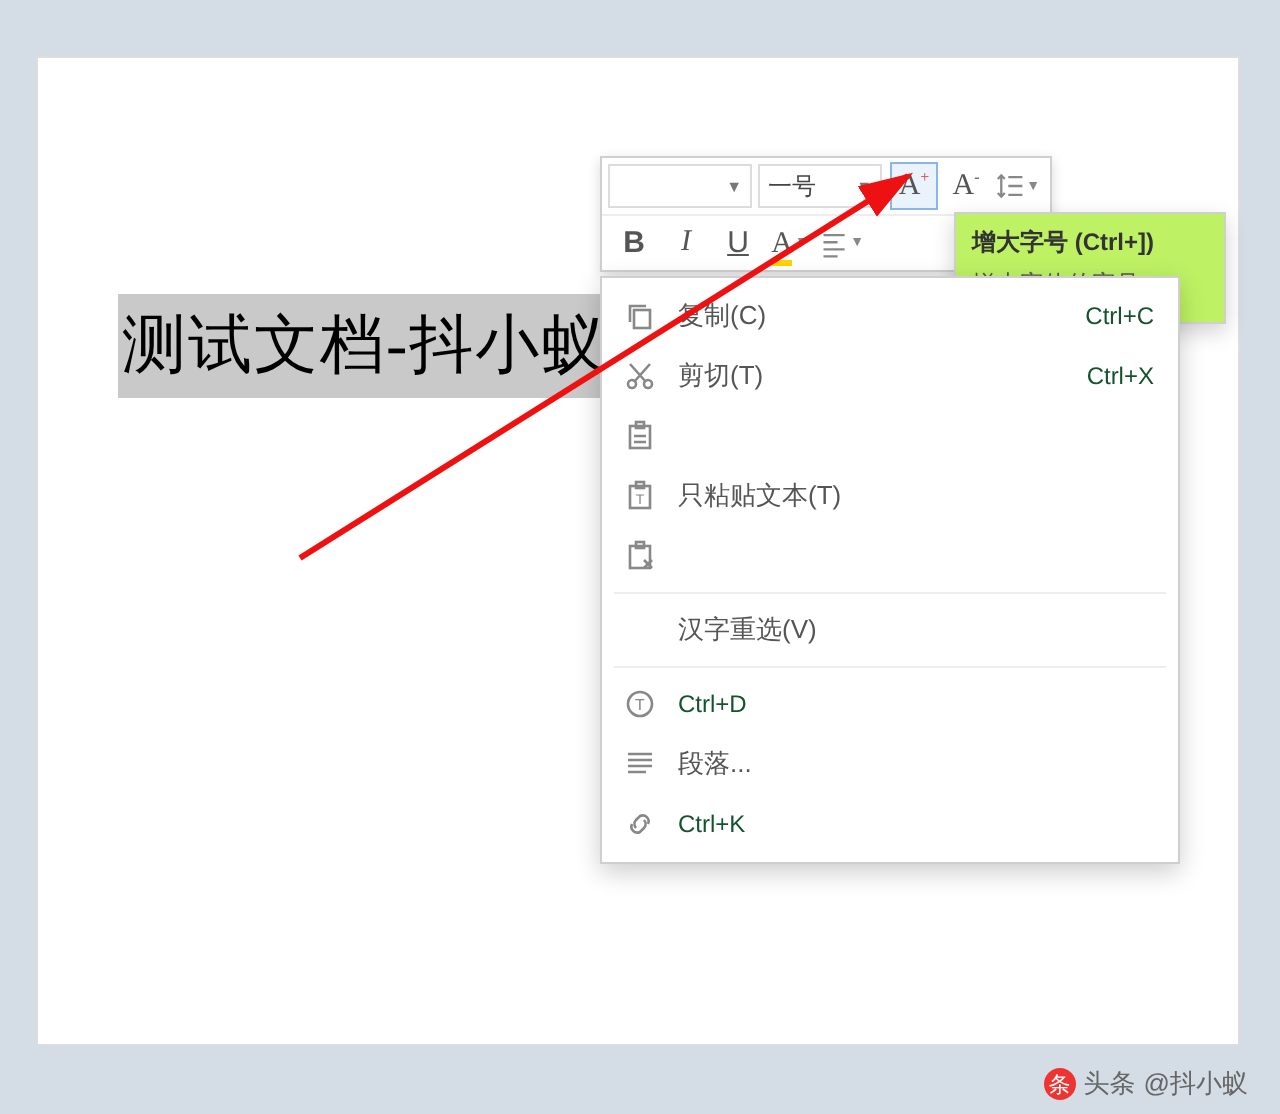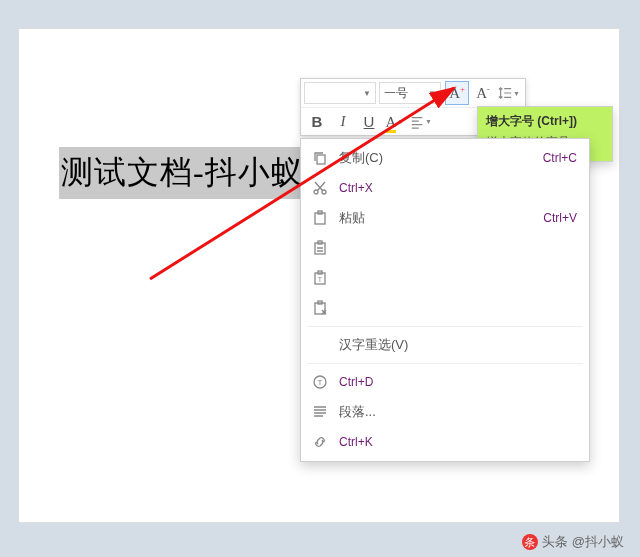--- a/index.html
+++ b/index.html
@@ -116,21 +116,21 @@
     width: 22px;
     height: 22px;
     display: flex;
     align-items: center;
     justify-content: center;
     color: #888;
     font-size: 14px;
     margin-right: 8px;
   }
   .menu-label { flex: 1; }
-  .menu-shortcut { color: #701a75; font-size: 12px; }
+  .menu-shortcut { color: #14532d; font-size: 12px; }
   .menu-sep {
     height: 1px;
     background: #eee;
     margin: 3px 6px;
   }
 
   
   .tooltip {
     position: absolute;
     left: 477px;
@@ -247,50 +247,42 @@
       <span class="menu-shortcut">Ctrl+C</span>
     </div>
     <div class="menu-item">
       <span class="menu-icon">
         <svg class="icon" viewBox="0 0 16 16" stroke="#888" fill="none" stroke-width="1.3">
           <circle cx="4" cy="12" r="2"></circle>
           <circle cx="12" cy="12" r="2"></circle>
           <path d="M5 11L13 2M11 11L3 2"></path>
         </svg>
       </span>
+      <span class="menu-label">剪切(T)</span>
       <span class="menu-shortcut">Ctrl+X</span>
-    </div>
-    <div class="menu-item">
-      <span class="menu-icon">
-        <svg class="icon" viewBox="0 0 16 16" stroke="#888" fill="none" stroke-width="1.3">
-          <rect x="3" y="3" width="10" height="11"></rect>
-          <rect x="6" y="1" width="4" height="3"></rect>
-        </svg>
-      </span>
-      <span class="menu-label">粘贴</span>
-      <span class="menu-shortcut">Ctrl+V</span>
     </div>
     <div class="menu-item">
       <span class="menu-icon">
         <svg class="icon" viewBox="0 0 16 16" stroke="#888" fill="none" stroke-width="1.3">
           <rect x="3" y="3" width="10" height="11"></rect>
           <rect x="6" y="1" width="4" height="3"></rect>
           <path d="M5 8h6M5 11h6"></path>
         </svg>
       </span>
       <span class="menu-shortcut"></span>
     </div>
     <div class="menu-item">
       <span class="menu-icon">
         <svg class="icon" viewBox="0 0 16 16" stroke="#888" fill="none" stroke-width="1.3">
           <rect x="3" y="3" width="10" height="11"></rect>
           <rect x="6" y="1" width="4" height="3"></rect>
           <text x="8" y="12" font-size="7" text-anchor="middle" fill="#888" stroke="none">T</text>
         </svg>
       </span>
+      <span class="menu-label">只粘贴文本(T)</span>
       <span class="menu-shortcut"></span>
     </div>
     <div class="menu-item">
       <span class="menu-icon">
         <svg class="icon" viewBox="0 0 16 16" stroke="#888" fill="none" stroke-width="1.3">
           <rect x="3" y="3" width="10" height="11"></rect>
           <rect x="6" y="1" width="4" height="3"></rect>
           <path d="M10 10l4 4M14 10l-4 4"></path>
         </svg>
       </span>

